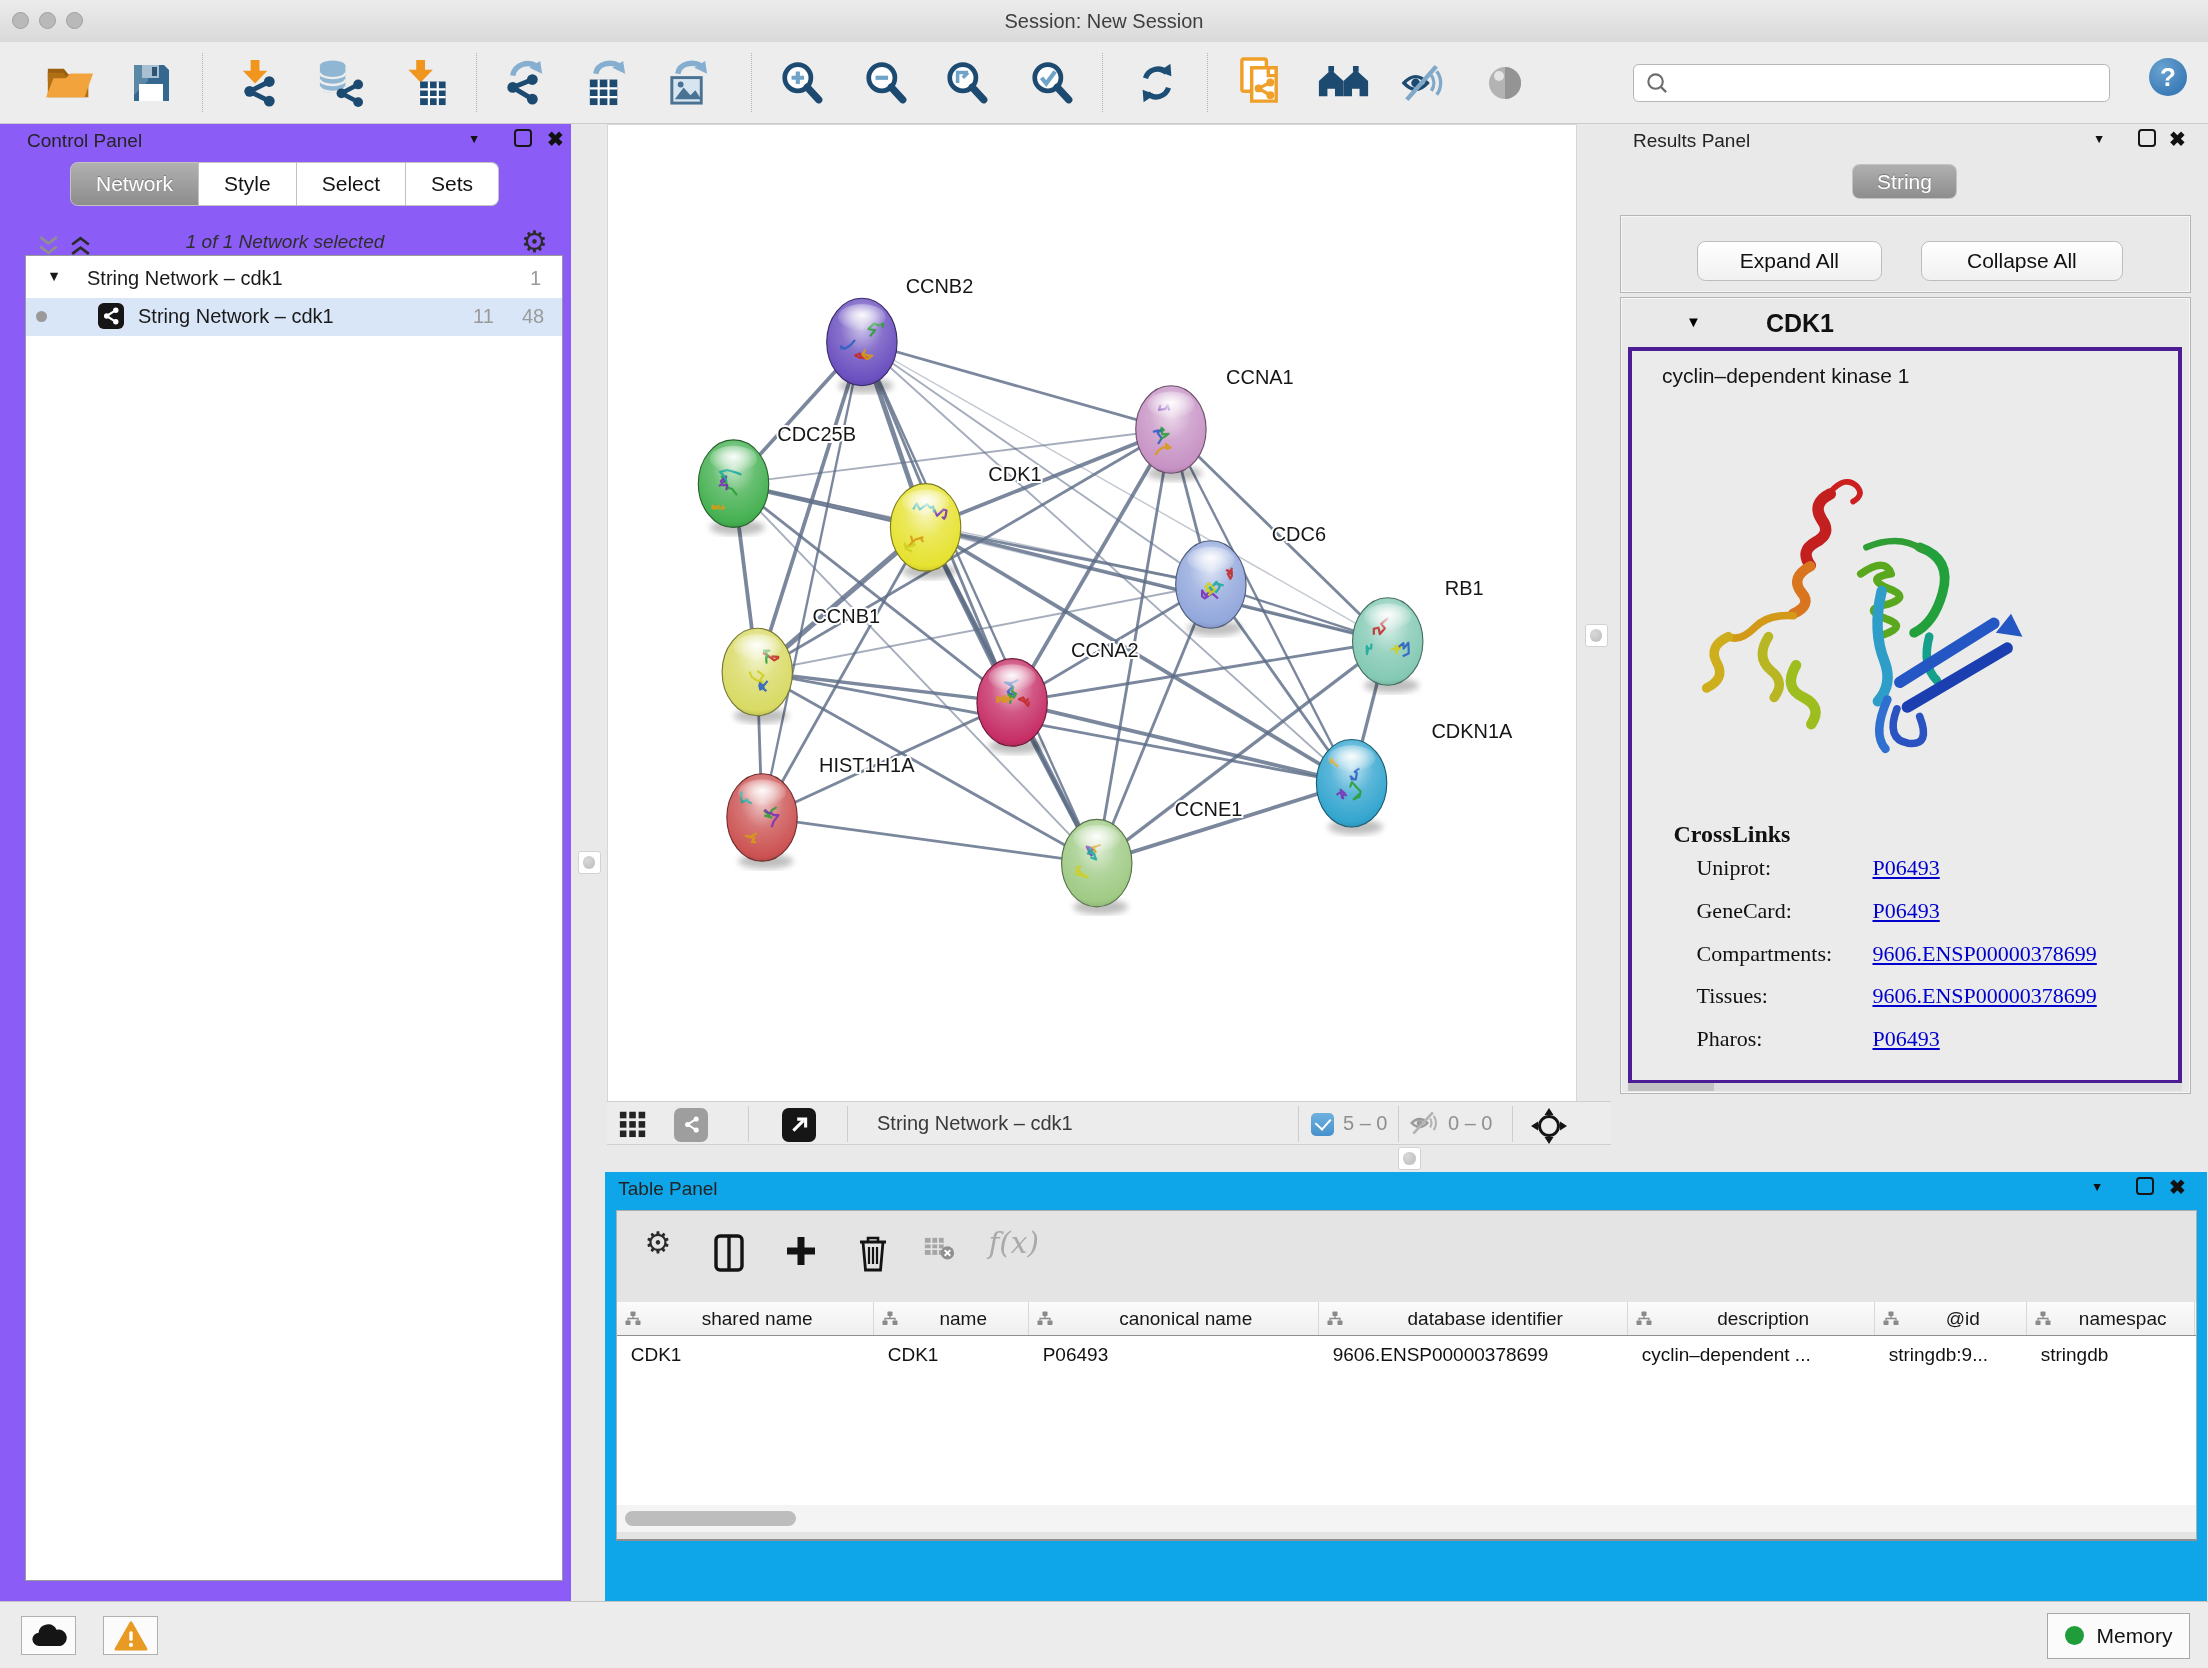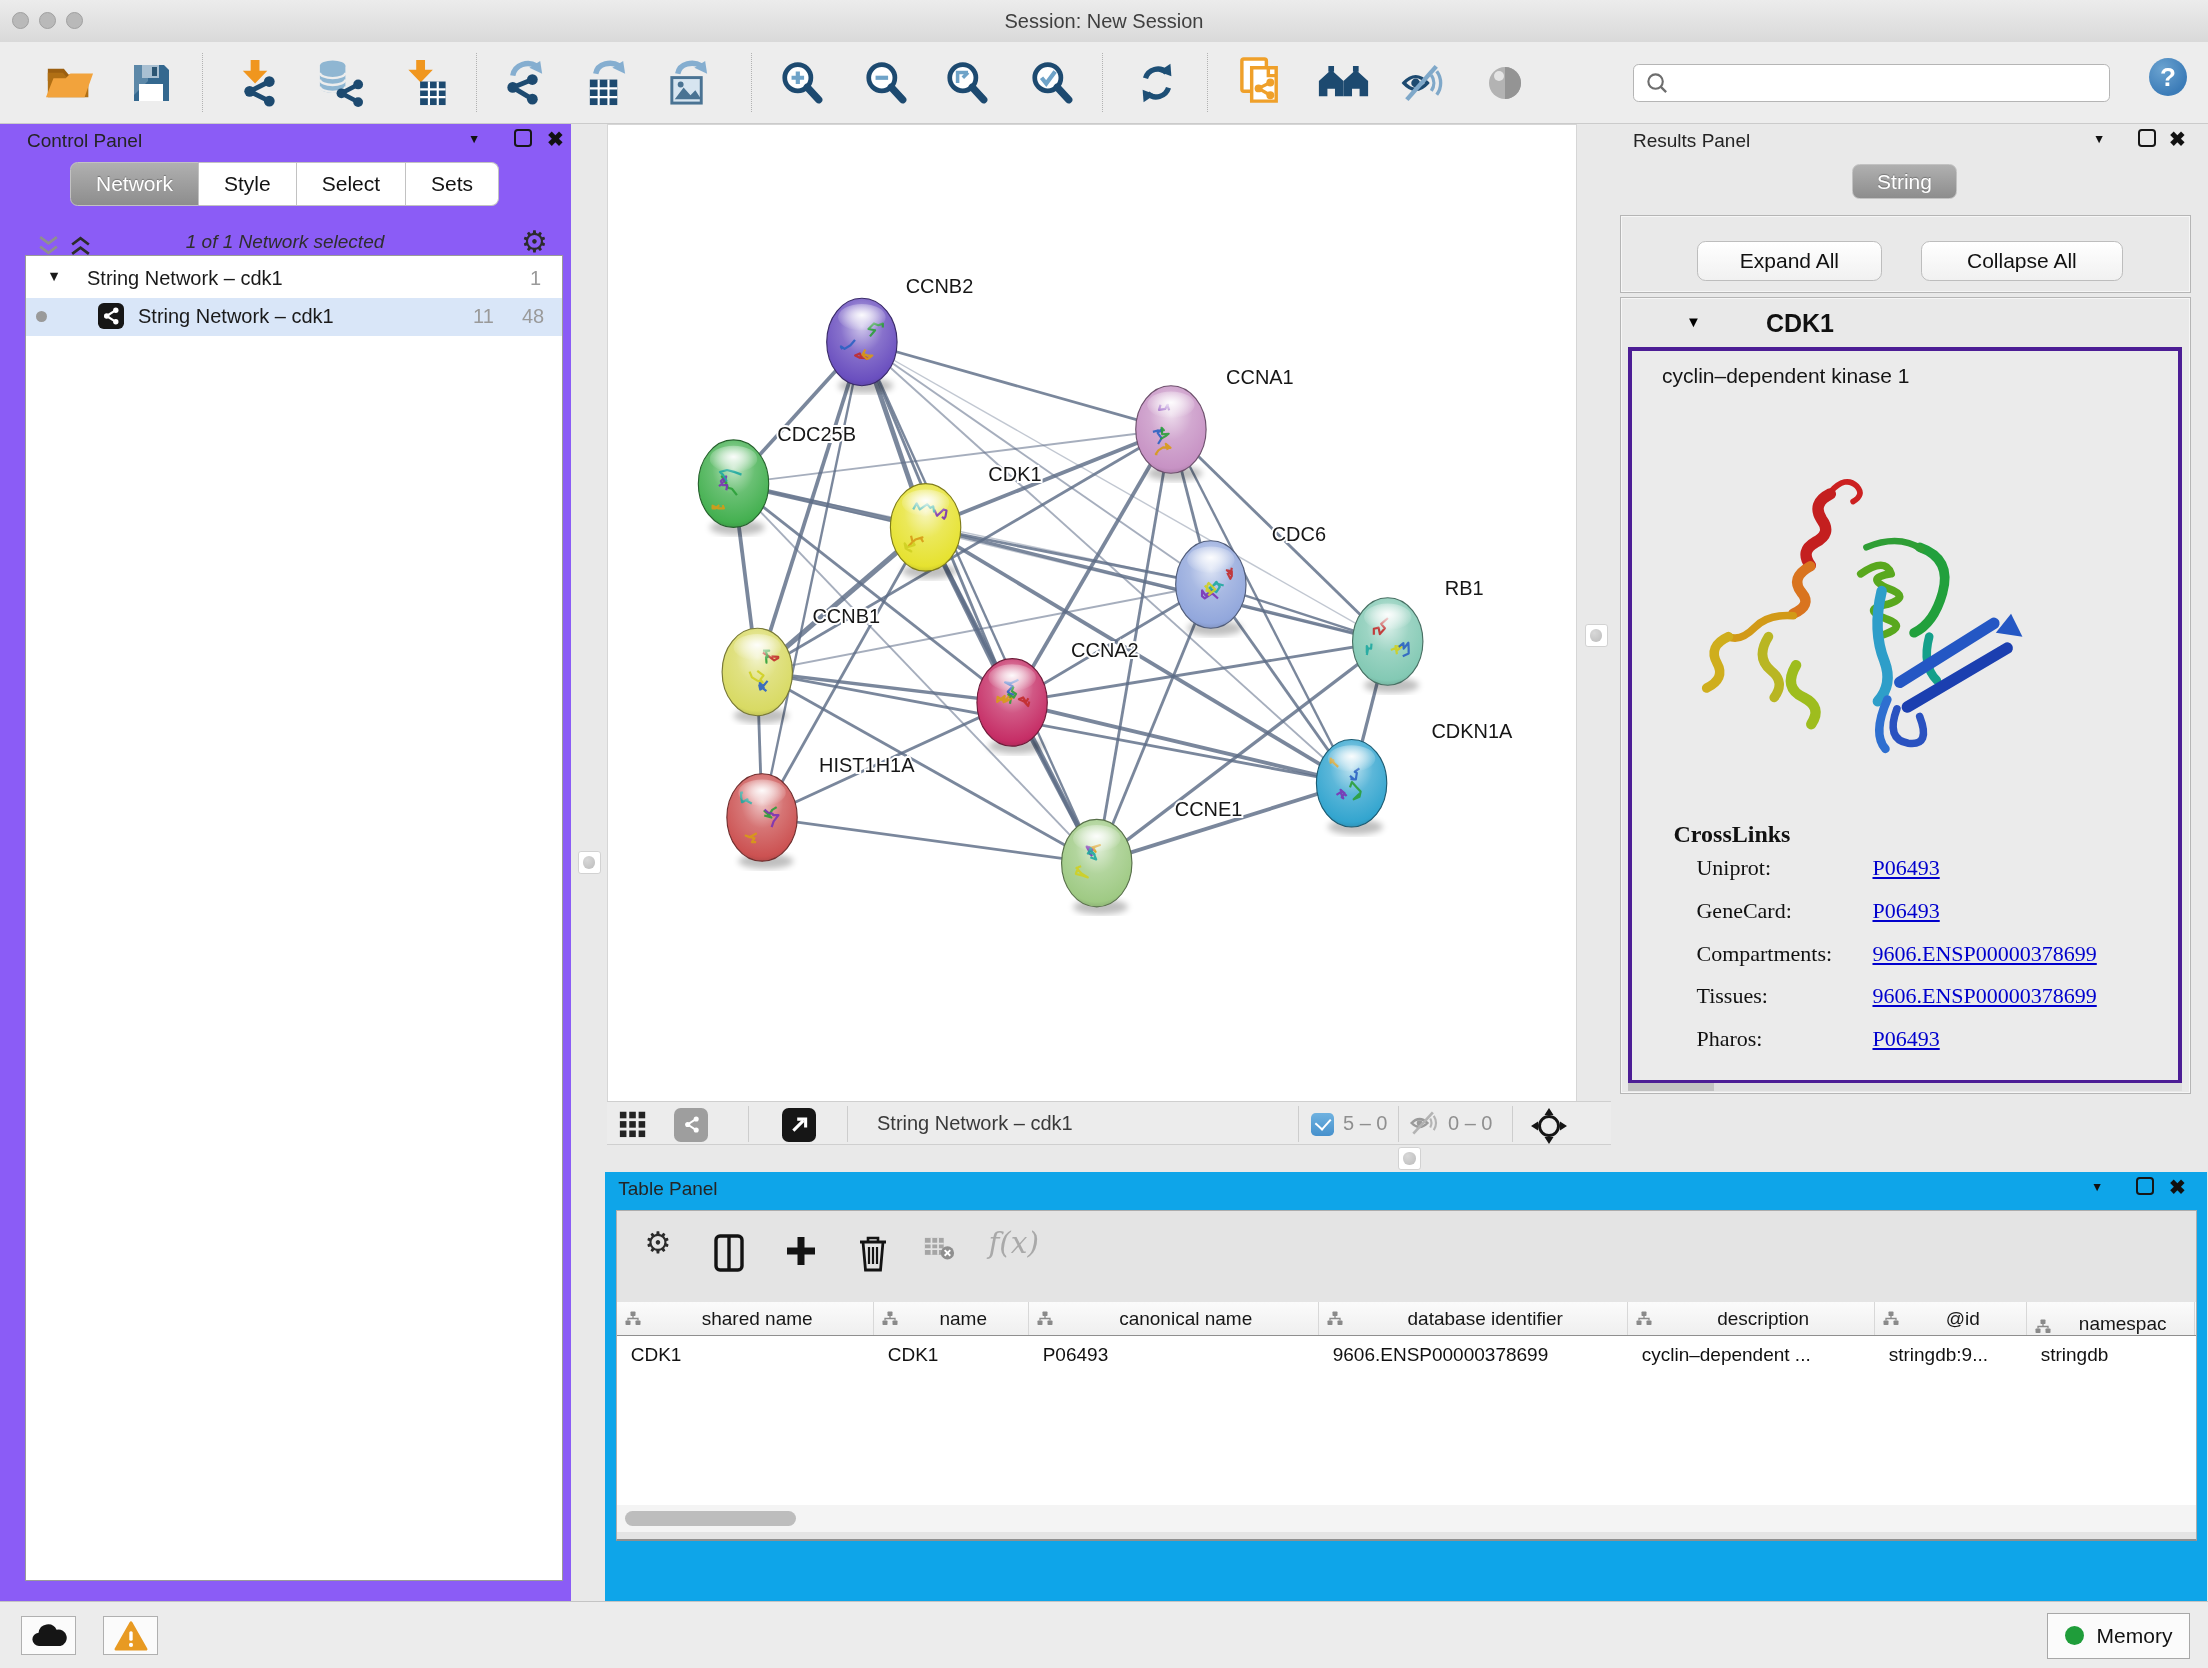--- a/index.html
+++ b/index.html
@@ -866,21 +866,21 @@
               <svg width="16" height="16" viewBox="0 0 16 16">
                 <g fill="#8a8a8a">
                   <rect x="5.5" y="0.5" width="5" height="4.5" rx="0.8"></rect>
                   <rect x="0.5" y="9.5" width="5" height="4.5" rx="0.8"></rect>
                   <rect x="10.5" y="9.5" width="5" height="4.5" rx="0.8"></rect>
                   <path d="M8 5 v2.5 M3 9.5 V7.5 h10 v2" stroke="#8a8a8a" stroke-width="1.3" fill="none"></path>
                 </g>
               </svg>
               <span class="hlabel">@id</span>
             </div>
-            <div class="th" style="width: 168px; align-items: flex-end;">
+            <div class="th" style="width: 168px;">
               <svg width="16" height="16" viewBox="0 0 16 16">
                 <g fill="#8a8a8a">
                   <rect x="5.5" y="0.5" width="5" height="4.5" rx="0.8"></rect>
                   <rect x="0.5" y="9.5" width="5" height="4.5" rx="0.8"></rect>
                   <rect x="10.5" y="9.5" width="5" height="4.5" rx="0.8"></rect>
                   <path d="M8 5 v2.5 M3 9.5 V7.5 h10 v2" stroke="#8a8a8a" stroke-width="1.3" fill="none"></path>
                 </g>
               </svg>
               <span class="hlabel">namespac</span>
             </div>

